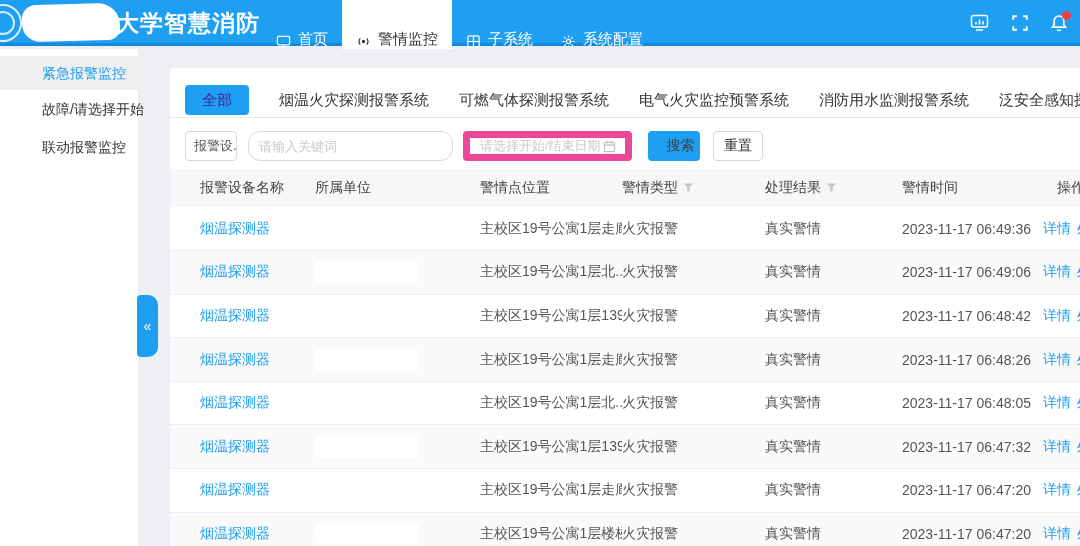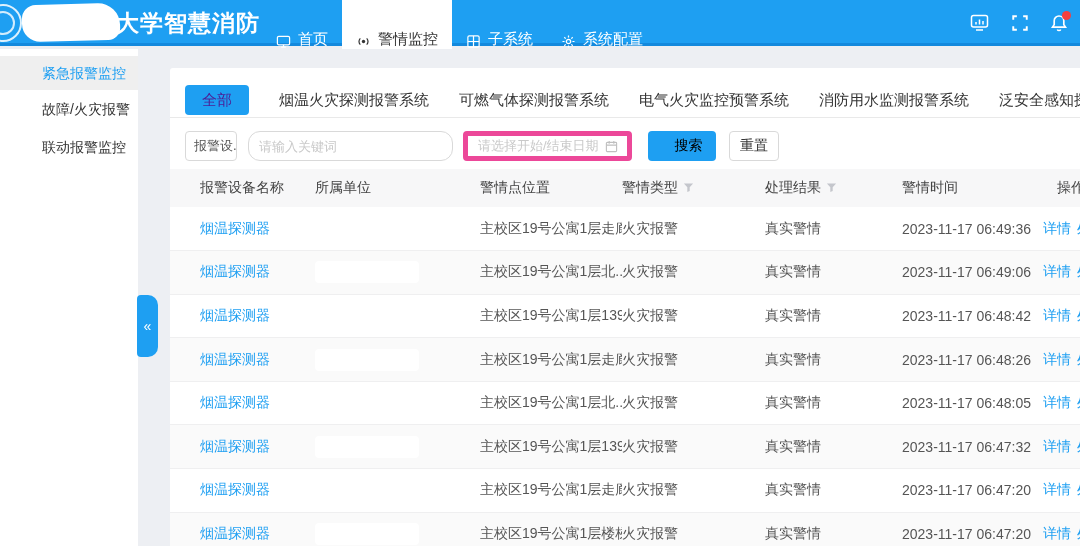--- a/index.html
+++ b/index.html
@@ -43,25 +43,25 @@
   .tab.active { background:#1e9ff2; color:#4c1d95; border-radius:4px; padding:0 17px; }
   .tabs-divider { border-bottom:1px solid #e9e9e9; margin-top:2px; }
 
   .filters { display:flex; align-items:center; margin:13px 0 0 15px; height:30px; }
   .f-select { width:52px; height:30px; border:1px solid #d9d9d9; border-radius:4px; display:flex;
             align-items:center; justify-content:space-between; padding:0 6px 0 8px; font-size:13px; color:#555;
             cursor:pointer; margin-right:11px; white-space:nowrap; overflow:hidden; }
   .f-input { width:205px; height:30px; border:1px solid #d9d9d9; border-radius:12px; padding:0 10px;
             font-size:13px; color:#555; outline:none; margin-right:10px; font-family:inherit; }
   .f-input::placeholder { color:#c9c9c9; }
-  .f-date { width:169px; height:30px; border:5px solid #ec4899; border-radius:4px; display:flex;
+  .f-date { width:169px; height:30px; border:7px solid #ec4899; border-radius:4px; display:flex;
             align-items:center; justify-content:space-between; padding:0 9px 0 10px; font-size:13px;
             color:#c9c9c9; cursor:pointer; margin-right:16px; white-space:nowrap; }
   .btn { height:30px; border-radius:4px; font-size:14px; cursor:pointer; border:none; font-family:inherit; }
-  .btn-search { width:68px; background:#1e9ff2; color:#000000; margin-right:13px;padding-left:13px; }
+  .btn-search { width:52px; background:#1e9ff2; color:#404040; margin-right:13px;padding-left:13px; }
   .btn-reset { width:50px; background:#fff; color:#333; border:1px solid #d9d9d9; }
 
   
   table { border-collapse:collapse; table-layout:fixed; width:1023px; margin-top:8px; }
   thead tr { height:38px; background:#f7f7f8; }
   th { font-size:14px; font-weight:400; color:#444; text-align:left; white-space:nowrap; }
   th:first-child { padding-left:30px; }
   th.op { padding-left:14px; }
   .funnel { margin-left:5px; vertical-align:-1px; }
   tbody tr { height:43.6px; border-bottom:1px solid #efeff0; }
@@ -137,21 +137,21 @@
           <path d="M8 1.8a4.3 4.3 0 00-4.3 4.3v3.4L2.2 11.8h11.6l-1.5-2.3V6.1A4.3 4.3 0 008 1.8z" fill="none" stroke="currentColor" stroke-width="1.5"></path>
           <path d="M6.5 13.8a1.6 1.6 0 003 0" fill="none" stroke="currentColor" stroke-width="1.4"></path>
         </svg>
         <span class="bell-dot"></span>
       </span>
     </div>
 </div>
 
 <aside class="sidebar">
     <div class="side-item active"><span>紧急报警监控</span></div>
-    <div class="side-item"><span>故障/火灾报警</span></div>
+    <div class="side-item"><span>故障/请选择开始</span></div>
     <div class="side-item"><span>联动报警监控</span></div>
   </aside>
 <div class="collapse-tab">
   <span>«</span>
 </div>
 
 <div class="card">
   <div class="tabs">
       <div class="tab active"><span>全部</span></div>
       <div class="tab"><span>烟温火灾探测报警系统</span></div>

